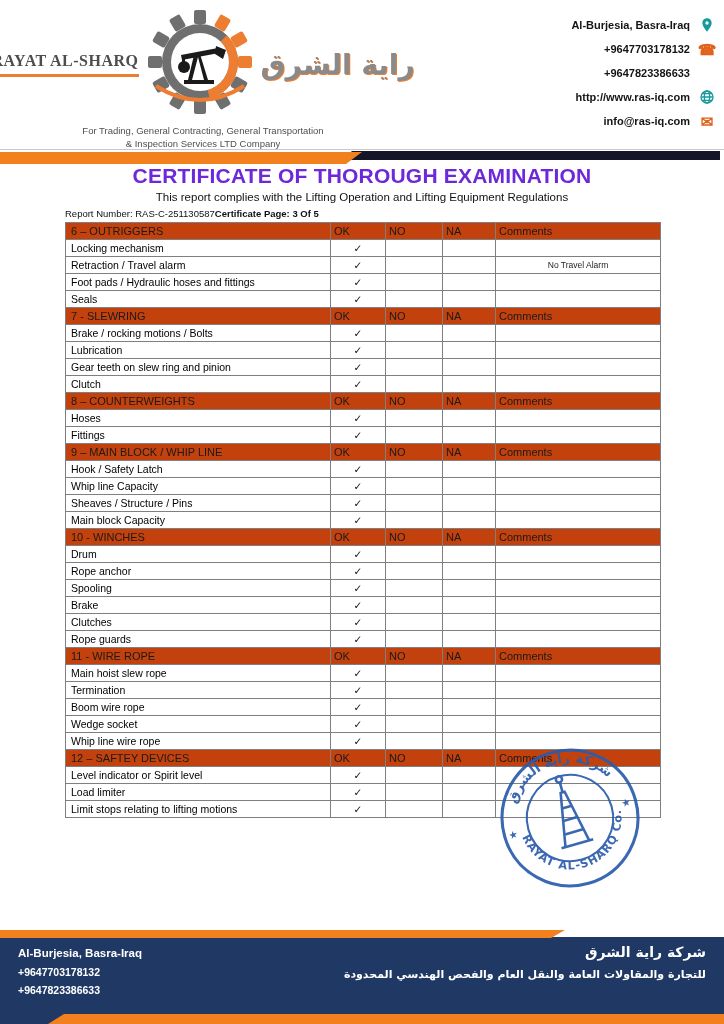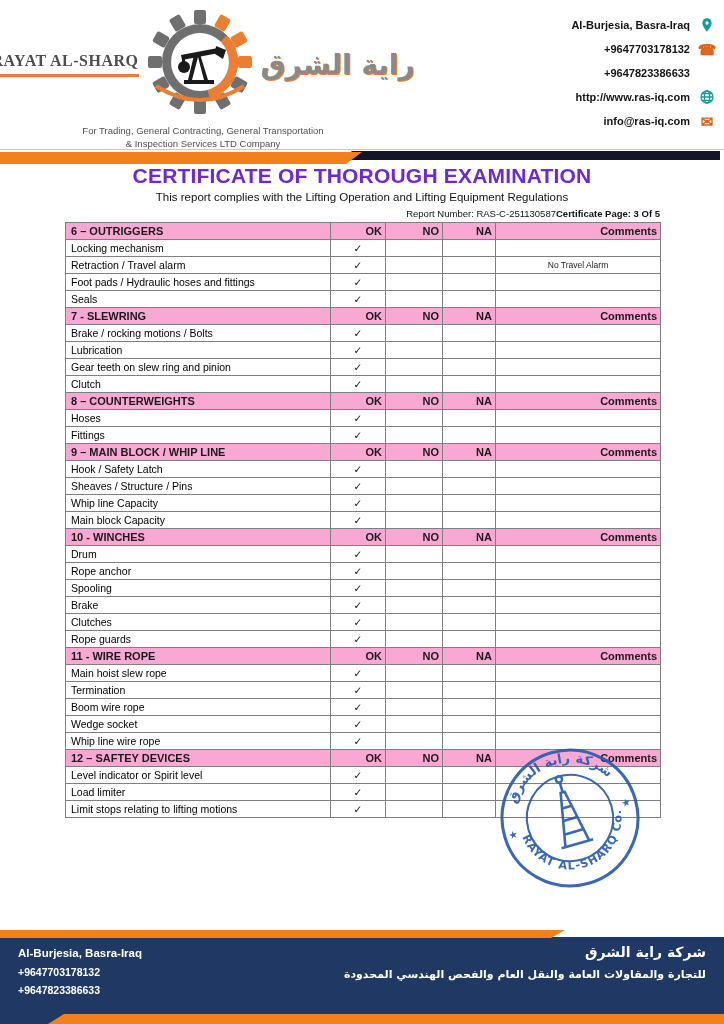--- a/index.html
+++ b/index.html
@@ -20,32 +20,32 @@
   .icon-orange { color:#e2621b; }
 
   
   .stripes { position:absolute; top:149px; left:0; width:100%; height:18px; }
   .stripe-dark { position:absolute; left:342px; right:4px; top:2px; height:9px; background:#15152a; clip-path:polygon(10px 0, 100% 0, 100% 100%, 0 100%); }
   .stripe-orange { position:absolute; left:0; top:3px; width:362px; height:12px; background:#F2811D; clip-path:polygon(0 0, 100% 0, calc(100% - 16px) 100%, 0 100%); }
 
   
   .title { position:absolute; top:164px; left:0; width:100%; text-align:center; font-size:21px; font-weight:bold; color:#6d28d9; letter-spacing:.2px; }
   .subtitle { position:absolute; top:191px; left:0; width:100%; text-align:center; font-size:11.5px; color:#111; }
-  .report-line { position:absolute; top:208px; left:65px; width:595px; display:flex; justify-content:flex-end; font-size:9.5px; color:#111; }
+  .report-line { position:absolute; top:208px; left:65px; width:595px; display:flex; justify-content:flex-start; font-size:9.5px; color:#111; }
   .report-line .right { font-weight:bold; }
 
   
   .exam-table { position:absolute; left:65px; top:222px; width:595px; border-collapse:collapse; table-layout:fixed; border:1.5px solid #4a4a4a; }
   .exam-table td { border:1px solid #7f7f7f; height:17px; padding:0 3px; overflow:hidden; white-space:nowrap; vertical-align:middle; }
   .item-col { font-weight:normal; font-size:10.5px; color:#000; padding-left:5px !important; text-align:left; }
   .check-col { text-align:center; font-size:10.5px; color:#111; }
   .comments-col { text-align:center; font-size:8.5px; color:#222; }
-  .section-row td { background:#f9a8d4; font-weight:bold; color:#1a1a1a; }
+  .section-row td { background:#c2410c; font-weight:normal; color:#1a1a1a; }
   .section-row .item-col { font-size:11px; }
-  .col-head { font-size:11px; font-weight:bold; text-align:right;margin-left:21px; }
+  .col-head { font-size:11px; font-weight:bold; text-align:left;margin-left:21px; }
 
   
   .stamp { position:absolute; left:498px; top:746px; width:144px; height:144px; transform:rotate(-16deg); opacity:.92; }
 
   
   .footer { position:absolute; left:0; bottom:0; width:100%; height:94px; }
   .f-stripe-top { position:absolute; top:0; left:0; width:565px; height:8px; background:#F2811D; clip-path:polygon(0 0, 100% 0, calc(100% - 14px) 100%, 0 100%); z-index:2; }
   .f-navy { position:absolute; top:7px; left:0; right:0; bottom:0; background:#1F3864; }
   .f-stripe-bottom { position:absolute; bottom:0; left:48px; right:0; height:10px; background:#F2811D; clip-path:polygon(16px 0, 100% 0, 100% 100%, 0 100%); z-index:2; }
   .f-left { position:absolute; left:18px; top:17px; color:#fff; z-index:3; }
@@ -256,28 +256,28 @@
           <td class="comments-col col-head">Comments</td>
         </tr>
         <tr class="item-row">
           <td class="item-col">Hook / Safety Latch</td>
           <td class="check-col">✓</td>
           <td class="check-col"></td>
           <td class="check-col"></td>
           <td class="comments-col"></td>
         </tr>
         <tr class="item-row">
+          <td class="item-col">Whip line Capacity</td>
+          <td class="check-col">✓</td>
+          <td class="check-col"></td>
+          <td class="check-col"></td>
+          <td class="comments-col"></td>
+        </tr>
+        <tr class="item-row">
           <td class="item-col">Sheaves / Structure / Pins</td>
-          <td class="check-col">✓</td>
-          <td class="check-col"></td>
-          <td class="check-col"></td>
-          <td class="comments-col"></td>
-        </tr>
-        <tr class="item-row">
-          <td class="item-col">Whip line Capacity</td>
           <td class="check-col">✓</td>
           <td class="check-col"></td>
           <td class="check-col"></td>
           <td class="comments-col"></td>
         </tr>
         <tr class="item-row">
           <td class="item-col">Main block Capacity</td>
           <td class="check-col">✓</td>
           <td class="check-col"></td>
           <td class="check-col"></td>

